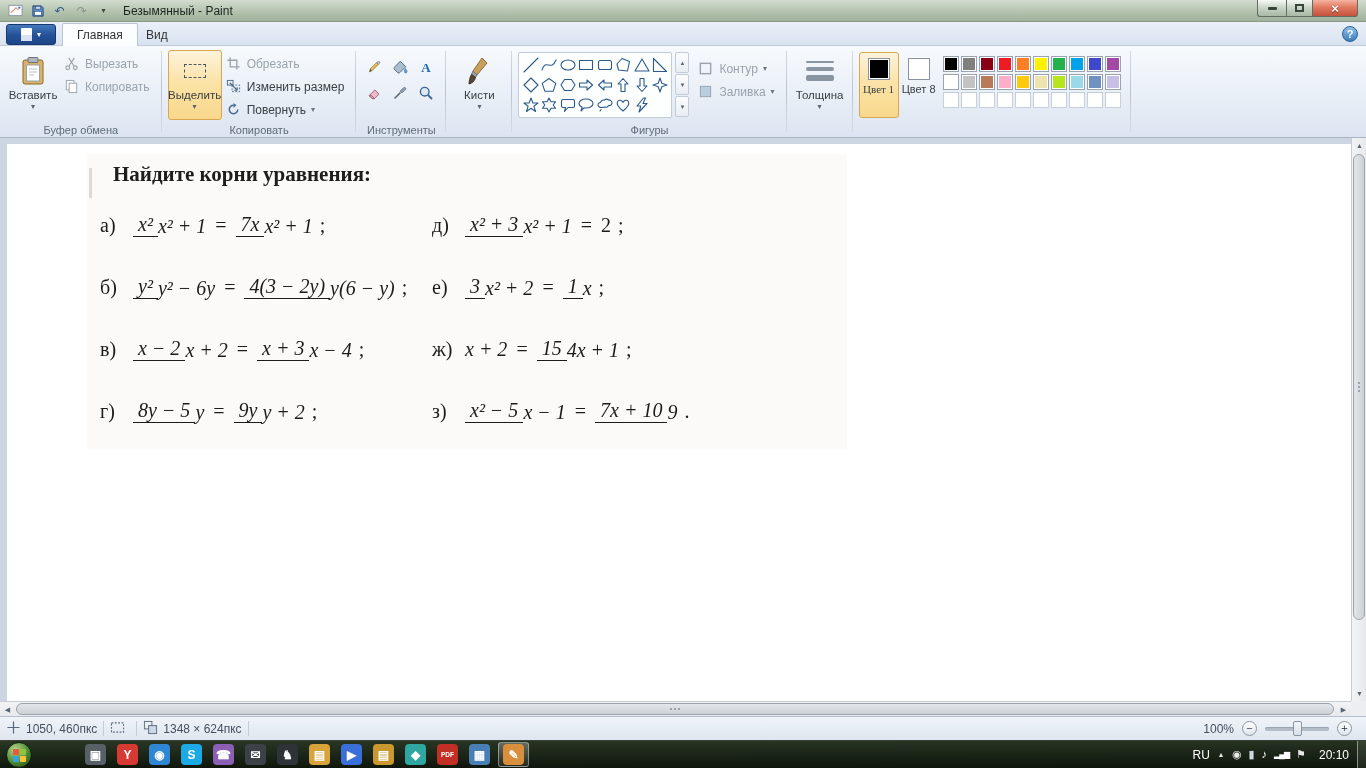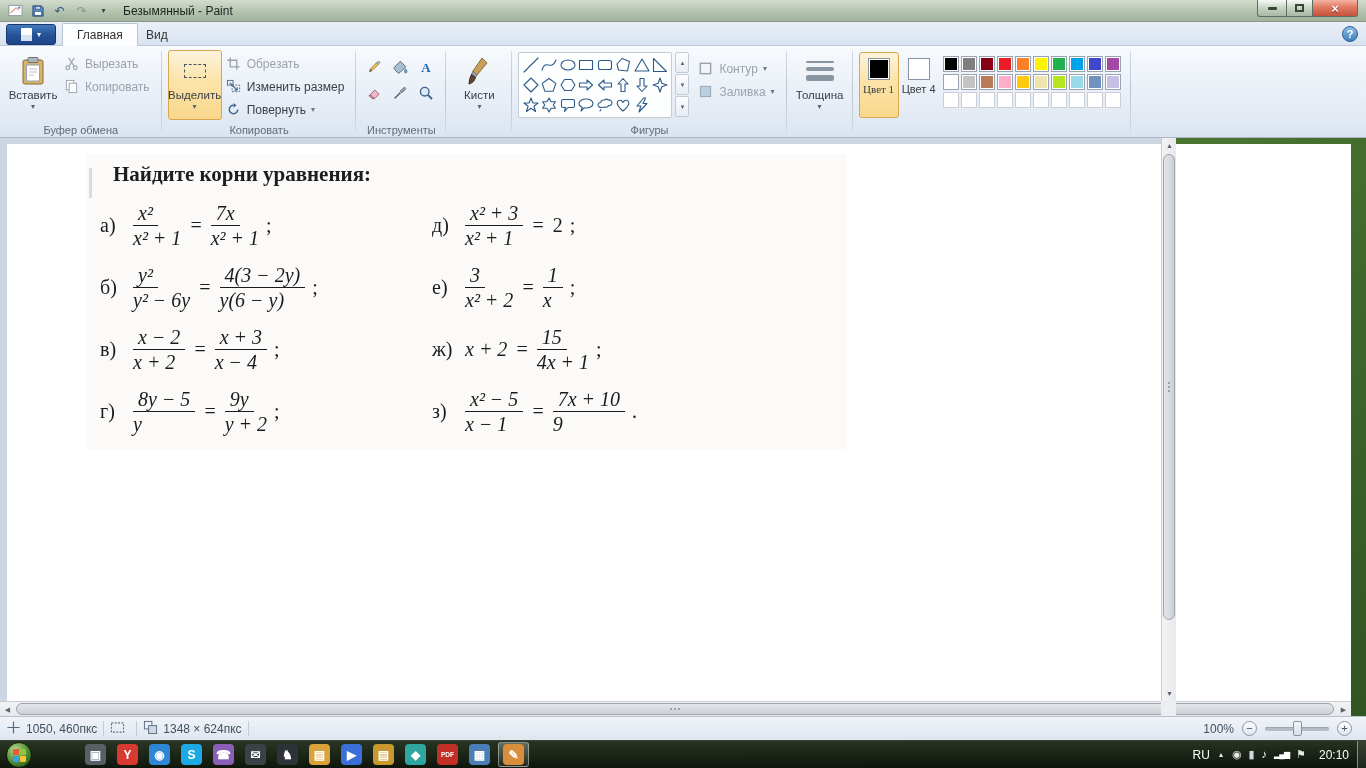--- a/index.html
+++ b/index.html
@@ -61,31 +61,31 @@
   .colorbig{width:40px;height:66px;border:1px solid transparent;border-radius:3px;display:flex;flex-direction:column;align-items:center;padding-top:5px;font-size:11px;color:#3b4046;line-height:12px;text-align:center;margin-top:2px;}
   .colorbig.sel{background:linear-gradient(#fdf3dc,#fbe3a8 45%,#f9d88c);border-color:#d9a84e;font-family:Liberation Serif, serif;}
   .cswatch{width:22px;height:22px;border:1px solid #8a93a0;box-shadow:0 0 0 1px #fff inset;margin-bottom:3px;}
   .palette{display:grid;grid-template-columns:repeat(10,16px);grid-auto-rows:16px;gap:2px;margin:6px 4px 0;}
   .pswatch{width:16px;height:16px;border:1px solid #9aa3b0;box-shadow:0 0 0 1px #fff inset;}
   .pswatch.empty{background:#fff;border-color:#c8cfd8;}
   .editcolors{width:80px;}
   .rainbow{width:24px;height:24px;border:1px solid #8a96a4;border-radius:2px;
     background:linear-gradient(135deg,#e02424 0%,#f5920f 22%,#f5e511 42%,#2fb44a 62%,#2382d8 82%,#8a5bc0 100%);}
   
-  .workarea{position:absolute;left:0;top:138px;width:1176px;height:578px;background:#ccd5e2;}
+  .workarea{position:absolute;left:0;top:138px;width:1366px;height:578px;background:#ccd5e2;}
   .canvas{position:absolute;left:7px;top:6px;width:1344px;height:557px;background:#fff;}
   .scanbg{position:absolute;left:80px;top:10px;width:760px;height:295px;background:#fbfaf8;}
   .scan-edge{position:absolute;left:82px;top:24px;width:3px;height:30px;background:#dedbd5;}
   .ws-head{position:absolute;left:106px;top:18px;font-family:"Liberation Serif",serif;font-weight:bold;font-size:21px;color:#1d1d1d;}
   .equations{position:absolute;left:93px;top:50px;display:grid;grid-template-columns:332px auto;grid-auto-rows:62px;align-items:center;
     font-family:"Liberation Serif",serif;font-size:20px;color:#1b1b1b;}
   .eq{display:flex;align-items:center;gap:7px;}
   .eq-label{min-width:26px;}
   .eq-sign{margin:0 2px;}
-  .frac{display:inline-flex;flex-direction:column;align-items:flex-start;line-height:1.1;font-style:italic;}
+  .frac{display:inline-flex;flex-direction:row;align-items:flex-end;line-height:1.1;font-style:italic;}
   .frac .num{display:block;padding:0 5px 1px;border-bottom:1.6px solid #1b1b1b;}
   .frac .den{display:block;padding-top:1px;}
   .plain.it{font-style:italic;}
   
   .vscroll{position:absolute;right:0;top:0;width:15px;height:563px;background:linear-gradient(90deg,#f2f3f5,#e7e9ec);border-left:1px solid #c8ccd2;}
   .hscroll{position:absolute;left:0;bottom:0;width:1351px;height:15px;background:linear-gradient(#f2f3f5,#e7e9ec);border-top:1px solid #c8ccd2;}
   .scr-corner{position:absolute;right:0;bottom:0;width:15px;height:15px;background:#eceef1;}
   .sarrbox{position:absolute;width:15px;height:15px;display:flex;align-items:center;justify-content:center;font-size:7px;color:#5a6570;}
   .vthumb{position:absolute;left:1px;top:16px;width:12px;height:466px;background:linear-gradient(90deg,#e3e6ea,#cdd1d7);border:1px solid #9ea4ac;border-radius:6px;}
   .hthumb{position:absolute;left:16px;top:1px;width:1318px;height:12px;background:linear-gradient(#e3e6ea,#cdd1d7);border:1px solid #9ea4ac;border-radius:6px;display:flex;align-items:center;justify-content:center;gap:2px;}
@@ -462,21 +462,21 @@
       </div>
     </div>
 
     <div class="rgroup">
       <div class="colorbig sel">
         <span class="cswatch" style="background: rgb(0, 0, 0);"></span>
         <span>Цвет 1</span>
       </div>
       <div class="colorbig">
         <span class="cswatch" style="background: rgb(255, 255, 255);"></span>
-        <span>Цвет 4</span>
+        <span>Цвет 8</span>
       </div>
       <div class="palette">
           <div class="pswatch" style="background: rgb(0, 0, 0);"></div>
           <div class="pswatch" style="background: rgb(127, 127, 127);"></div>
           <div class="pswatch" style="background: rgb(136, 0, 21);"></div>
           <div class="pswatch" style="background: rgb(237, 28, 36);"></div>
           <div class="pswatch" style="background: rgb(255, 127, 39);"></div>
           <div class="pswatch" style="background: rgb(255, 242, 0);"></div>
           <div class="pswatch" style="background: rgb(34, 177, 76);"></div>
           <div class="pswatch" style="background: rgb(0, 162, 232);"></div>

